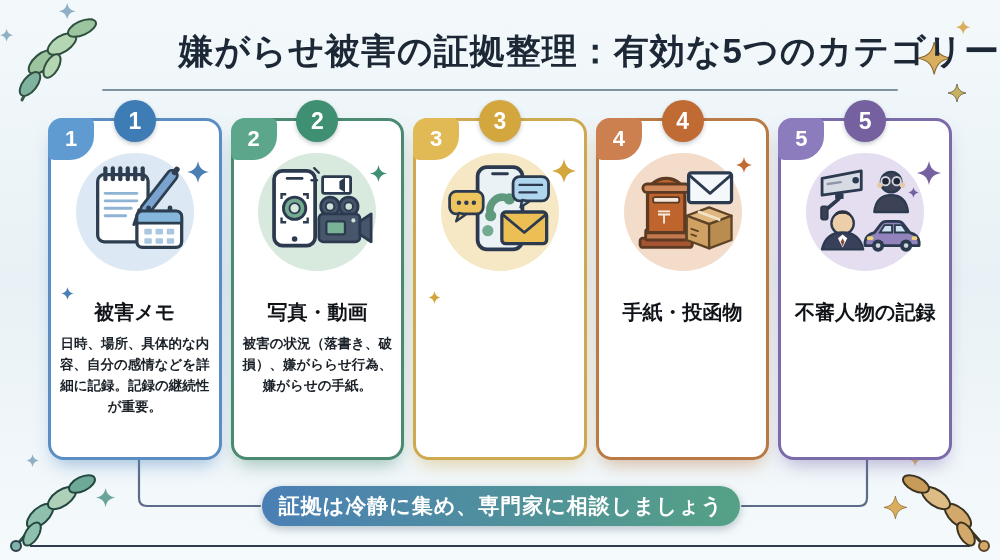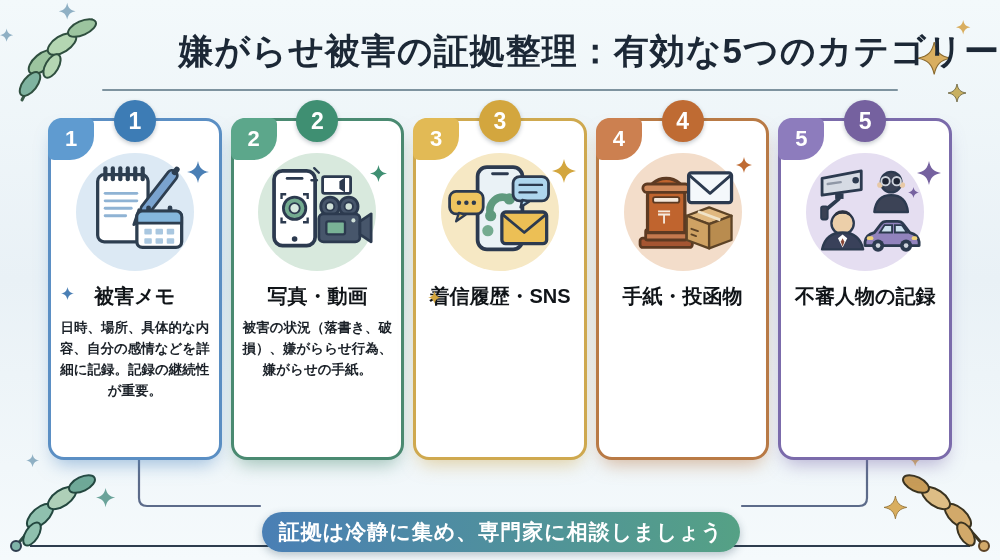--- a/index.html
+++ b/index.html
@@ -43,32 +43,31 @@
   .c3 .circle-badge{background:#d3a63e;} .c4 .circle-badge{background:#bf6b33;}
   .c5 .circle-badge{background:#75619f;}
   .icon-circle{
     width:118px;height:118px;border-radius:50%;margin:32px auto 0;
     display:flex;align-items:center;justify-content:center;
   }
   .c1 .icon-circle{background:#dce9f4;} .c2 .icon-circle{background:#d8e9dd;}
   .c3 .icon-circle{background:#f6e8c4;} .c4 .icon-circle{background:#f3ddca;}
   .c5 .icon-circle{background:#e5def1;}
   .icon-circle svg{width:112px;height:112px;overflow:visible;}
-  .card-title{margin:12px 2px 0;font-size:20px;font-weight:800;color:#101418;}
+  .card-title{margin:28px 2px 0;font-size:20px;font-weight:800;color:#101418;}
   .card-desc{margin:8px 8px 16px;font-size:13.5px;font-weight:700;line-height:1.55;color:#1b2128;}
   .spark{position:absolute;}
   .spark svg{display:block;width:100%;height:100%;}
   
   .pill{
     position:absolute;top:486px;left:262px;width:478px;height:40px;border-radius:21px;
     background:linear-gradient(90deg,#4a7fb5 0%,#55a185 100%);
     color:#fff;font-size:21px;font-weight:800;letter-spacing:1px;
     display:flex;align-items:center;justify-content:center;
     box-shadow:0 3px 8px rgba(40,70,90,.3);
-    margin-top:26px;
   }
 </style>
 </head>
 <body>
 
 <div class="stage">
 
   <svg class="overlay" viewBox="0 0 1000 560" xmlns="http://www.w3.org/2000/svg" aria-hidden="true">
     <defs>
       <path id="spark" d="M12 0C13.5 7.5 16.5 10.5 24 12C16.5 13.5 13.5 16.5 12 24C10.5 16.5 7.5 13.5 0 12C7.5 10.5 10.5 7.5 12 0Z"></path>
@@ -266,21 +265,20 @@
       <span class="spark" style="right:8px;top:38px;width:24px;height:24px;">
         <svg viewBox="0 0 24 24">
             <path d="M12 0C13.5 7.5 16.5 10.5 24 12C16.5 13.5 13.5 16.5 12 24C10.5 16.5 7.5 13.5 0 12C7.5 10.5 10.5 7.5 12 0Z" fill="#d3a63e"></path>
           </svg>
       </span>
       <span class="spark" style="left:12px;top:170px;width:13px;height:13px;">
         <svg viewBox="0 0 24 24">
             <path d="M12 0C13.5 7.5 16.5 10.5 24 12C16.5 13.5 13.5 16.5 12 24C10.5 16.5 7.5 13.5 0 12C7.5 10.5 10.5 7.5 12 0Z" fill="#d3a63e"></path>
           </svg>
       </span>
-      <h2 class="card-title">着信履歴・SNS</h2>
     </section>
 
     <section class="card c4">
       <div class="corner-badge">4</div>
       <div class="circle-badge">4</div>
       <div class="icon-circle">
         <svg viewBox="0 0 120 120">
           <rect x="14" y="88" width="56" height="10" rx="3" fill="#a55532" stroke="#5d3a22" stroke-width="3"></rect>
           <rect x="20" y="79" width="44" height="11" rx="2" fill="#c4794e" stroke="#5d3a22" stroke-width="3"></rect>
           <path d="M22,82 V42 a20,18 0 0 1 40,0 V82 Z" fill="#c0642e" stroke="#5d3a22" stroke-width="3.5"></path>

